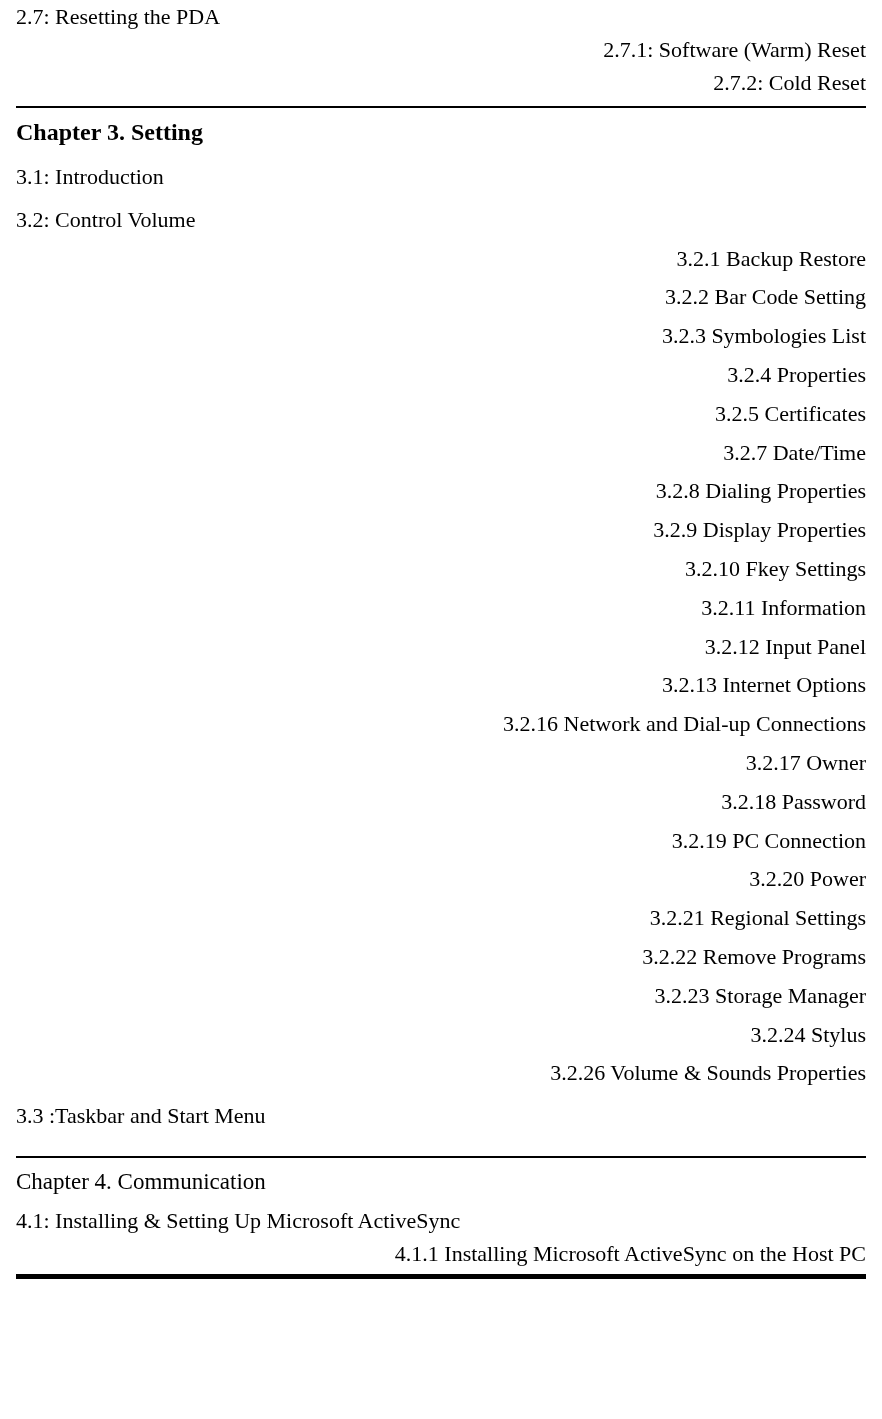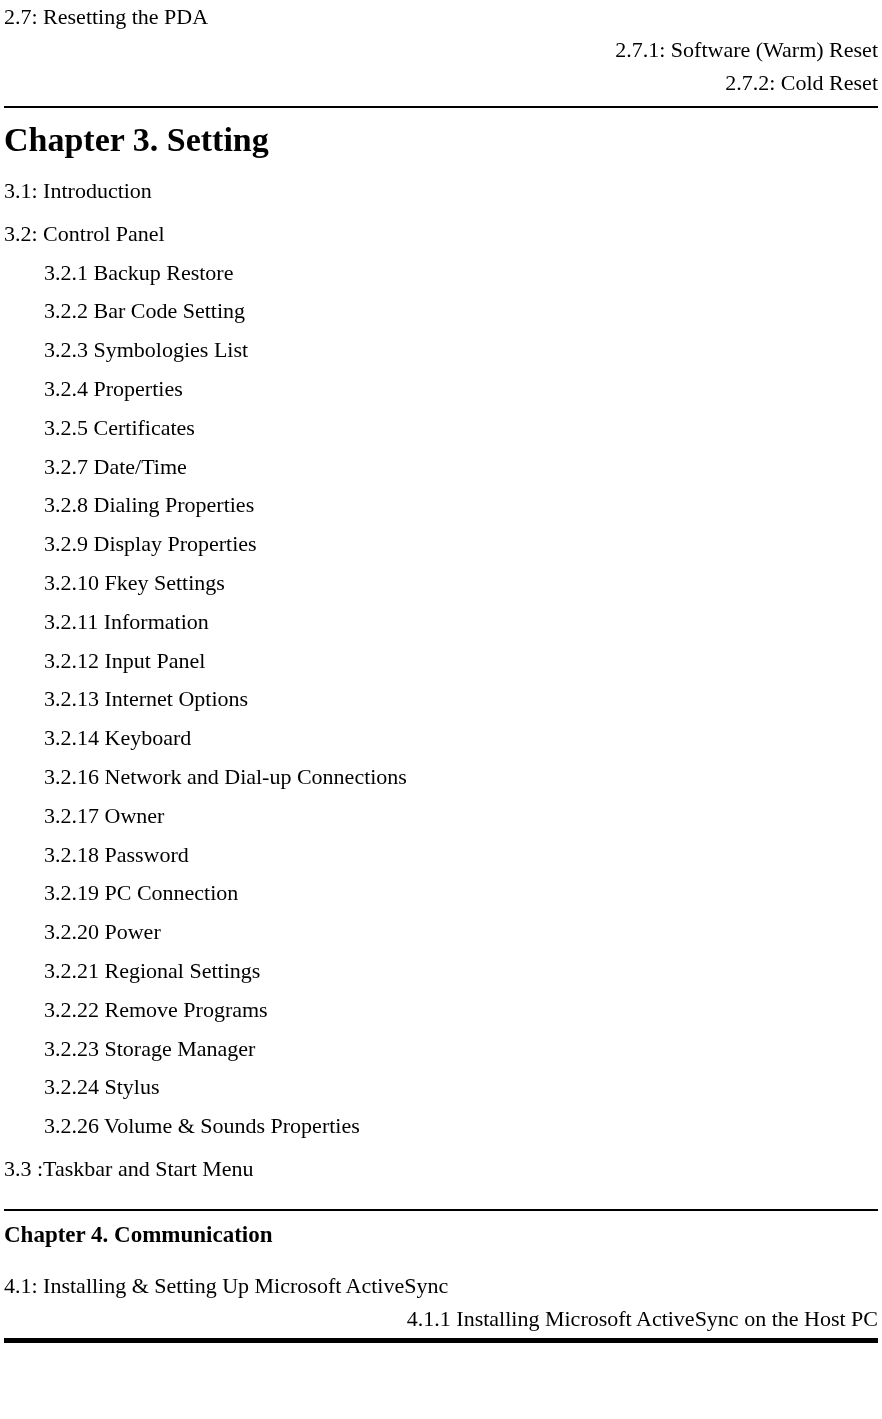--- a/index.html
+++ b/index.html
@@ -6,49 +6,50 @@
       font-family: 'Times New Roman', Times, serif;
       font-size: 22px;
       line-height: 1.4;
       margin: 0;
       padding: 0;
       background: #fff;
       color: #000;
       width: 882px;
     }
     .page {
-      padding: 0 4px;
+      padding: 0 16px;
     }
     .level-0 {
       margin-left: 0;
       margin-top: 2px;
       margin-bottom: 2px;
     }
     .level-1 {
       margin-left: 40px;
       margin-top: 2px;
       margin-bottom: 2px;
       text-align: right;
     }
     .level-1-spaced {
       margin-left: 40px;
       margin-top: 8px;
       margin-bottom: 4px;
+      text-align: right;
     }
     .chapter-heading {
       font-weight: bold;
-      font-size: 34px;
+      font-size: 24px;
       margin-top: 8px;
       margin-bottom: 12px;
     }
     .chapter-heading-small {
-      font-weight: bold;
+      font-weight: normal;
       font-size: 23px;
       margin-top: 8px;
-      margin-bottom: 20px;
+      margin-bottom: 8px;
     }
     hr.thin {
       border: none;
       border-top: 2px solid #000;
       margin: 8px 0 2px 0;
     }
     hr.thick {
       border: none;
       border-top: 5px solid #000;
       margin: 4px 0 8px 0;
@@ -65,35 +66,34 @@
 
   <div class="level-0">2.7: Resetting the PDA</div>
   <div class="level-1">2.7.1: Software (Warm) Reset</div>
   <div class="level-1">2.7.2: Cold Reset</div>
 
   <hr class="thin">
 
   <div class="chapter-heading">Chapter 3. Setting</div>
 
   <div class="level-0 section-spaced">3.1: Introduction</div>
-  <div class="level-0 section-spaced">3.2: Control Panel</div>
+  <div class="level-0 section-spaced">3.2: Control Volume</div>
 
   <div class="level-1-spaced">3.2.1 Backup Restore</div>
   <div class="level-1-spaced">3.2.2 Bar Code Setting</div>
   <div class="level-1-spaced">3.2.3 Symbologies List</div>
   <div class="level-1-spaced">3.2.4 Properties</div>
   <div class="level-1-spaced">3.2.5 Certificates</div>
   <div class="level-1-spaced">3.2.7 Date/Time</div>
   <div class="level-1-spaced">3.2.8 Dialing Properties</div>
   <div class="level-1-spaced">3.2.9 Display Properties</div>
   <div class="level-1-spaced">3.2.10 Fkey Settings</div>
   <div class="level-1-spaced">3.2.11 Information</div>
   <div class="level-1-spaced">3.2.12 Input Panel</div>
   <div class="level-1-spaced">3.2.13 Internet Options</div>
-  <div class="level-1-spaced">3.2.14 Keyboard</div>
   <div class="level-1-spaced">3.2.16 Network and Dial-up Connections</div>
   <div class="level-1-spaced">3.2.17 Owner</div>
   <div class="level-1-spaced">3.2.18 Password</div>
   <div class="level-1-spaced">3.2.19 PC Connection</div>
   <div class="level-1-spaced">3.2.20 Power</div>
   <div class="level-1-spaced">3.2.21 Regional Settings</div>
   <div class="level-1-spaced">3.2.22 Remove Programs</div>
   <div class="level-1-spaced">3.2.23 Storage Manager</div>
   <div class="level-1-spaced">3.2.24 Stylus</div>
   <div class="level-1-spaced">3.2.26 Volume &amp; Sounds Properties</div>

